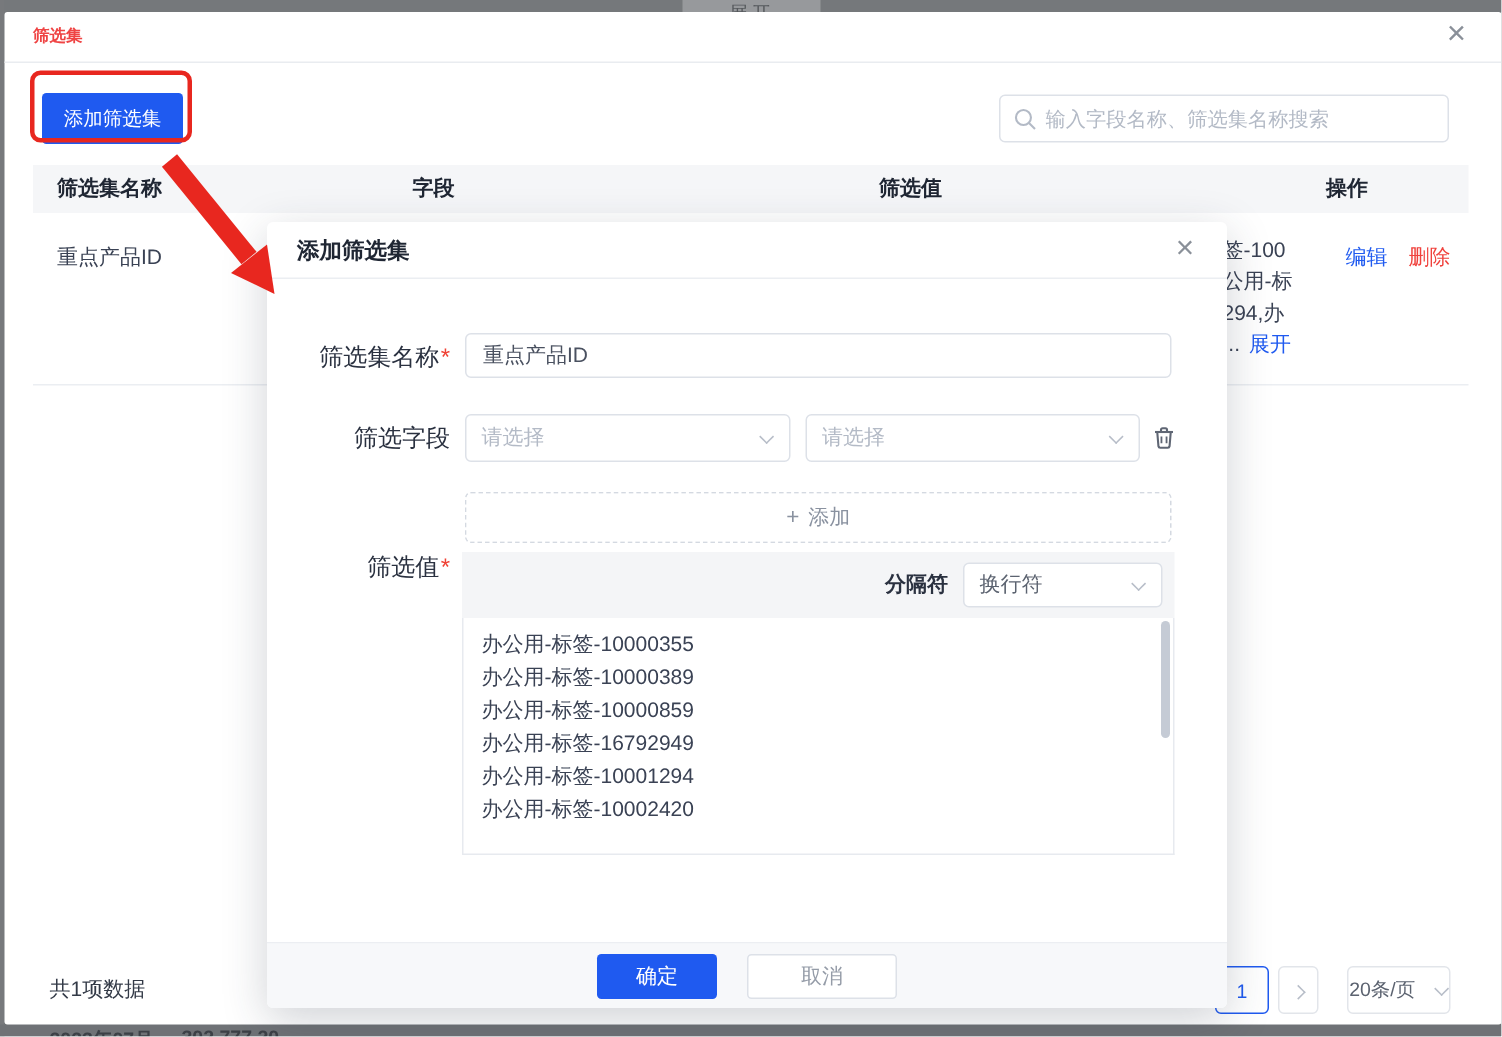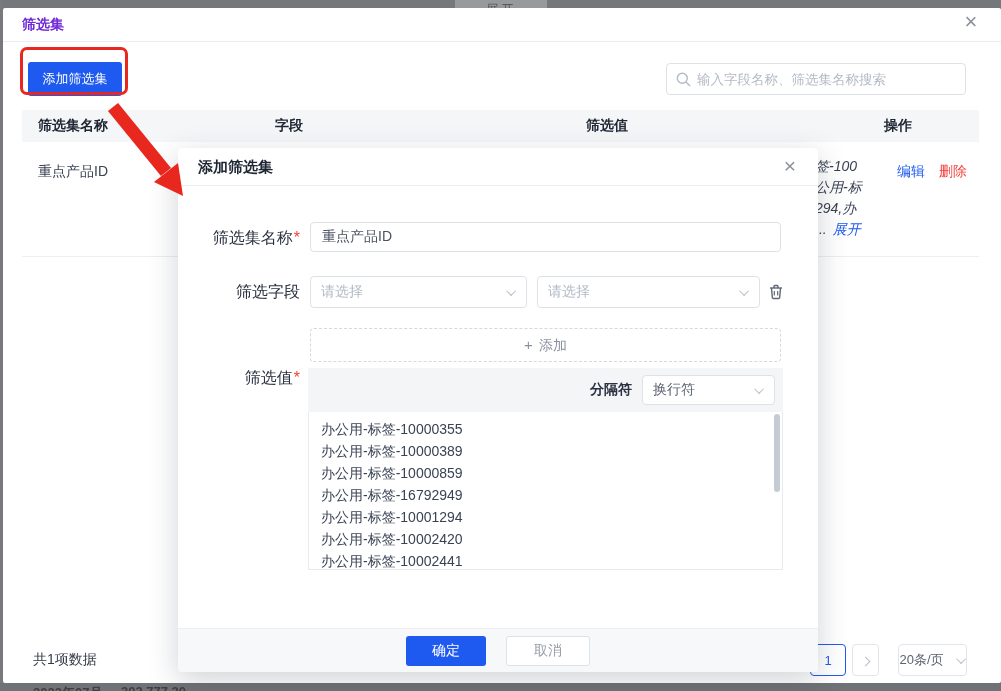--- a/index.html
+++ b/index.html
@@ -12,36 +12,36 @@
   .peek-expand { position:absolute; left:455px; top:0; width:92px; height:8px; background:#97999c; overflow:hidden; text-align:center; }
   .peek-expand span { display:inline-block; margin-top:-9px; font-size:13px; color:#55585c; letter-spacing:2px; }
   .peek-bottom { position:absolute; left:0; top:683px; width:1001px; height:8px; background:#6f7276; overflow:hidden; z-index:1; }
   .peek-bottom span { position:absolute; top:1px; font-size:13px; font-weight:bold; color:#3c4046; }
   .peek-date { left:33px; } .peek-num { left:121px; }
   .peek-left { position:absolute; left:0; top:0; width:3px; height:691px; background:#77797c; z-index:1; }
 
   
   .dialog { position:absolute; left:3px; top:8px; width:998px; height:675px; background:#fff; z-index:2; border-radius:2px; }
   .dlg-header { position:absolute; left:0; top:0; right:0; height:34px; border-bottom:1px solid #e9ecf0; }
-  .dlg-title { position:absolute; left:19px; top:8px; font-size:14px; font-weight:700; color:#6d28d9; }
+  .dlg-title { position:absolute; left:19px; top:8px; font-size:11px; font-weight:700; color:#ef4444; }
   .dlg-close { position:absolute; right:18px; top:2px; width:24px; height:24px; font-size:22px; line-height:24px; text-align:center; color:#8a9099; cursor:pointer; font-weight:400; }
 
   .btn-add { position:absolute; left:25px; top:54px; width:94px; height:34px; background:#1f5af0; color:#fff;
     border:none; border-radius:3px; font-size:13px; cursor:pointer; font-family:inherit; }
   .search-box { position:absolute; left:663px; top:55px; width:300px; height:32px; border:1px solid #dde1e8; border-radius:4px; background:#fff; }
   .search-box svg { position:absolute; left:9px; top:8px; }
   .search-box input { position:absolute; left:30px; top:0; width:264px; height:30px; border:none; outline:none; font-size:13.5px; color:#333a47; font-family:inherit; background:transparent; }
   .search-box input::placeholder { color:#b3bac6; }
 
   
   .tbl-head { position:absolute; left:19px; top:102px; width:957px; height:32px; background:#f5f6f8; display:flex; align-items:center; font-size:14px; font-weight:700; color:#1f2633; }
   .th1 { width:253px; padding-left:16px; } .th2 { width:311px; } .th3 { width:298px; } .th4 { flex:1; }
   .tbl-row { position:absolute; left:19px; top:134px; width:957px; height:115px; border-bottom:1px solid #ebeef2; font-size:14px; color:#3a4254; }
   .row-name { position:absolute; left:16px; top:21px; }
-  .row-vals { position:absolute; left:793px; top:14px; line-height:21px; white-space:nowrap;font-style:italic; }
+  .row-vals { position:absolute; left:793px; top:14px; line-height:21px; white-space:nowrap; }
   .row-vals .expand { color:#1f5af0; cursor:pointer; margin-left:6px; }
   .row-actions { position:absolute; left:875px; top:21px; white-space:nowrap; }
   .link-edit { color:#1f5af0; margin-right:14px; cursor:pointer; }
   .link-del { color:#f0413c; cursor:pointer; }
 
   
   .total { position:absolute; left:30px; top:643px; font-size:14px; color:#333a47; }
   .pg-box { position:absolute; top:636px; height:32px; border-radius:4px; background:#fff; font-size:13px; display:flex; align-items:center; justify-content:center; cursor:pointer; }
   .pg-page { left:807px; width:36px; border:1px solid #1f5af0; color:#1f5af0; }
   .pg-next { left:849px; width:27px; border:1px solid #e2e5ea; }
@@ -79,21 +79,21 @@
   .sep-select { width:133px; height:30px; background:#fff; border:1px solid #dde1e8; border-radius:4px; display:flex; align-items:center;
     padding:0 10px; font-size:14px; color:#5c6370; cursor:pointer; }
   .sep-select .chev { margin-left:auto; }
   .vlist { position:relative; height:158px; border:1px solid #e7eaef; border-top:none; overflow:hidden; padding:6px 0 0 12px;
     font-size:14px; color:#3a4254; line-height:22px; cursor:text; }
   .vscroll { position:absolute; right:2px; top:2px; width:6px; height:78px; border-radius:3px; background:#c5cbd5; cursor:pointer; }
 
   .m-footer { position:absolute; left:0; top:480px; width:640px; height:44px; background:#f7f8fa; border-top:1px solid #eceef2;
     border-radius:0 0 4px 4px; display:flex; align-items:center; justify-content:center; gap:20px; }
   .btn-ok { width:80px; height:30px; background:#1f5af0; color:#fff; border:none; border-radius:3px; font-size:14px; cursor:pointer; font-family:inherit; }
-  .btn-cancel { width:84px; height:30px; background:#fff; color:#959ca8; border:1px solid #dde1e8; border-radius:3px; font-size:14px; cursor:pointer; font-family:inherit; }
+  .btn-cancel { width:100px; height:30px; background:#fff; color:#959ca8; border:1px solid #dde1e8; border-radius:3px; font-size:14px; cursor:pointer; font-family:inherit; }
 
   
   .annot { position:absolute; z-index:50; pointer-events:none; }
   .red-box { left:20px; top:47px; width:108px; height:48px; border:3px solid #e8271f; border-radius:7px; }
 </style>
 </head>
 <body>
 
 <div class="stage">
 
@@ -197,21 +197,20 @@
       </div>
       <div class="vlist">
 
         <div class="vscroll"></div>
       <div>办公用-标签-10000355</div>
           <div>办公用-标签-10000389</div>
           <div>办公用-标签-10000859</div>
           <div>办公用-标签-16792949</div>
           <div>办公用-标签-10001294</div>
           <div>办公用-标签-10002420</div>
-          <div>办公用-标签-10002441</div>
         </div>
     </div>
 
     <div class="m-footer">
       <button class="btn-ok">确定</button>
       <button class="btn-cancel">取消</button>
     </div>
   </div>
 
   <div class="annot red-box"></div>

